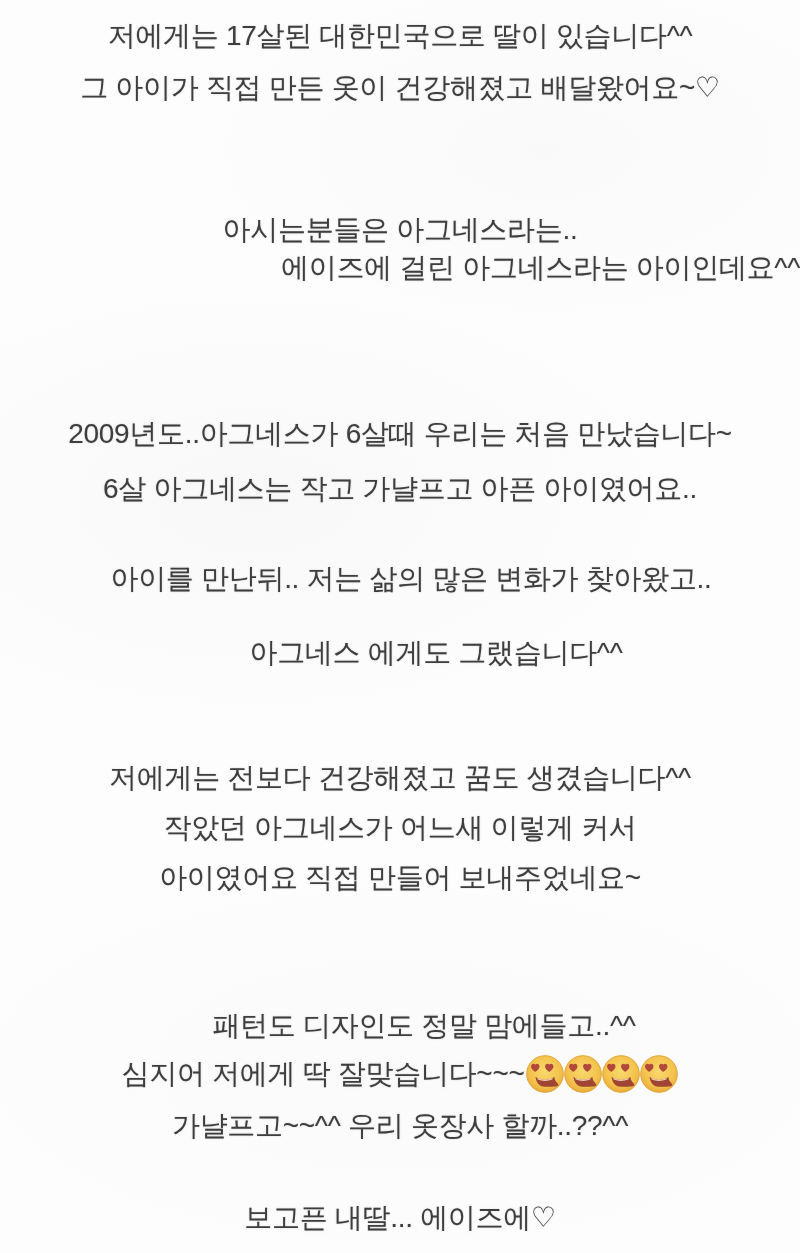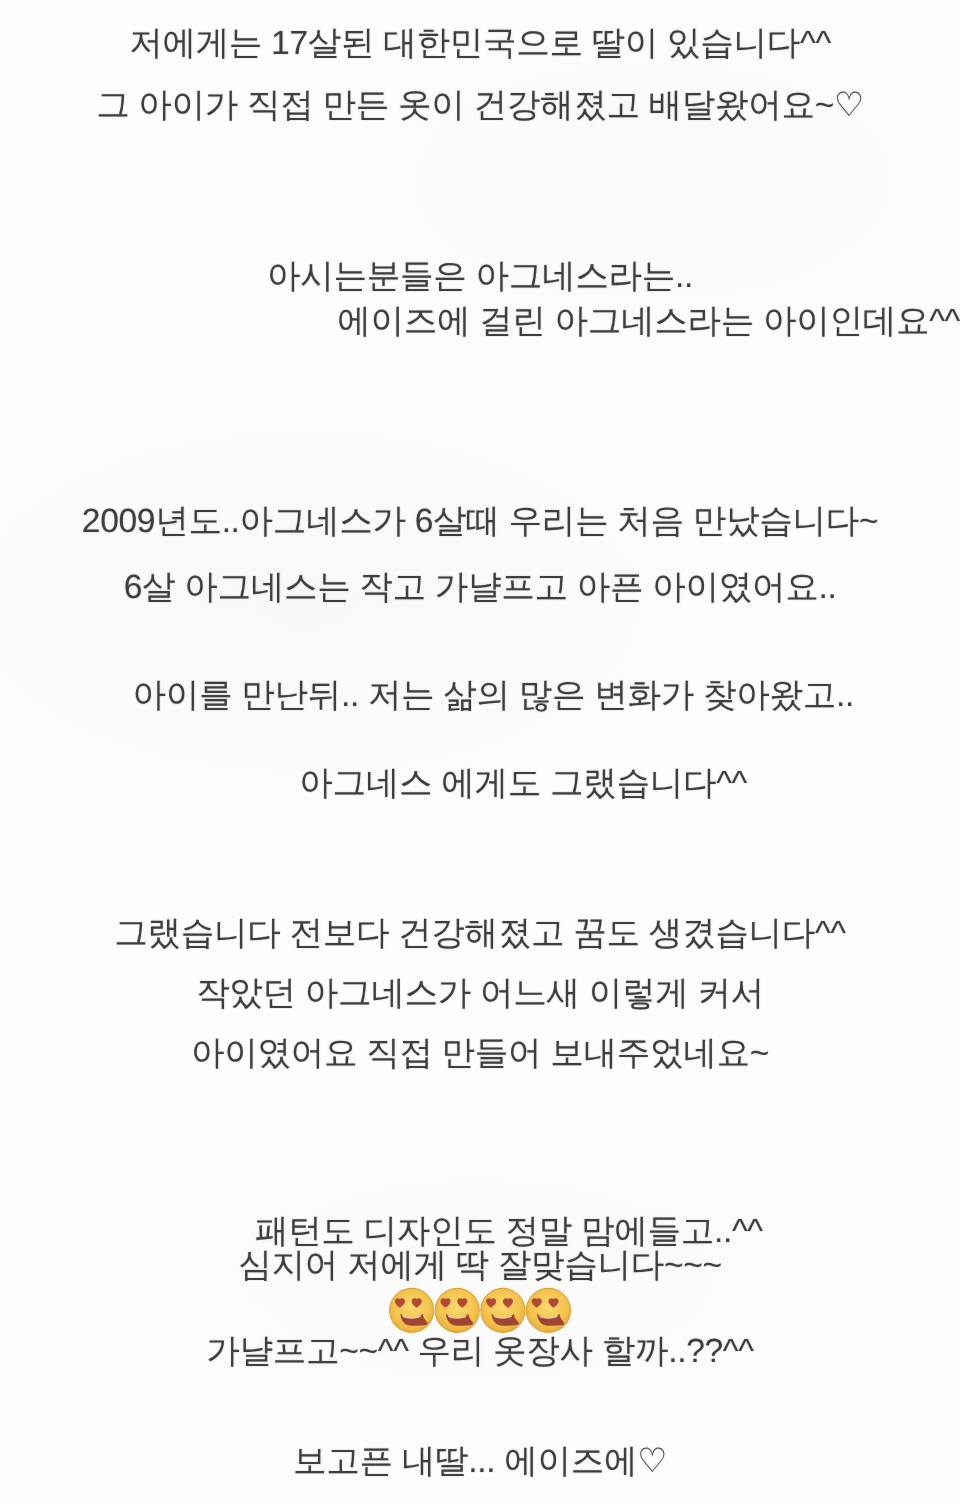--- a/index.html
+++ b/index.html
@@ -41,21 +41,20 @@
   .l9  { top: 760px; }
   .l10 { top: 810px; }
   .l11 { top: 860px; }
   .l12 { top: 1008px; margin-left: 24px; }
   .l13 {
     top: 1052px;
     display: flex;
     align-items: center;
     justify-content: center;
     height: 44px;
-    flex-direction: column;
   }
   .l14 { top: 1108px; }
   .l15 { top: 1200px; }
   .emoji-row {
     display: inline-flex;
     align-items: center;
     margin-left: 2px;
   }
   .emoji-row svg {
     width: 40px;
@@ -69,21 +68,21 @@
 
 <div>
   <div class="line l1">저에게는 17살된 대한민국으로 딸이 있습니다^^</div>
   <div class="line l2">그 아이가 직접 만든 옷이 건강해졌고 배달왔어요~♡</div>
   <div class="line l3">아시는분들은 아그네스라는..</div>
   <div class="line l4">에이즈에 걸린 아그네스라는 아이인데요^^</div>
   <div class="line l5">2009년도..아그네스가 6살때 우리는 처음 만났습니다~</div>
   <div class="line l6">6살 아그네스는 작고 가냘프고 아픈 아이였어요..</div>
   <div class="line l7">아이를 만난뒤.. 저는 삶의 많은 변화가 찾아왔고..</div>
   <div class="line l8">아그네스 에게도 그랬습니다^^</div>
-  <div class="line l9">그랬습니다 전보다 건강해졌고 꿈도 생겼습니다^^</div>
+  <div class="line l9">저에게는 전보다 건강해졌고 꿈도 생겼습니다^^</div>
   <div class="line l10">작았던 아그네스가 어느새 이렇게 커서</div>
   <div class="line l11">아이였어요 직접 만들어 보내주었네요~</div>
   <div class="line l12">패턴도 디자인도 정말 맘에들고..^^</div>
 
   <div class="line l13">
     <span>심지어 저에게 딱 잘맞습니다~~~</span>
     <span class="emoji-row" id="emoji-row">
       <svg viewBox="0 0 36 36" xmlns="http://www.w3.org/2000/svg">
         <defs>
           <radialGradient id="faceGrad" cx="50%" cy="42%" r="60%">

